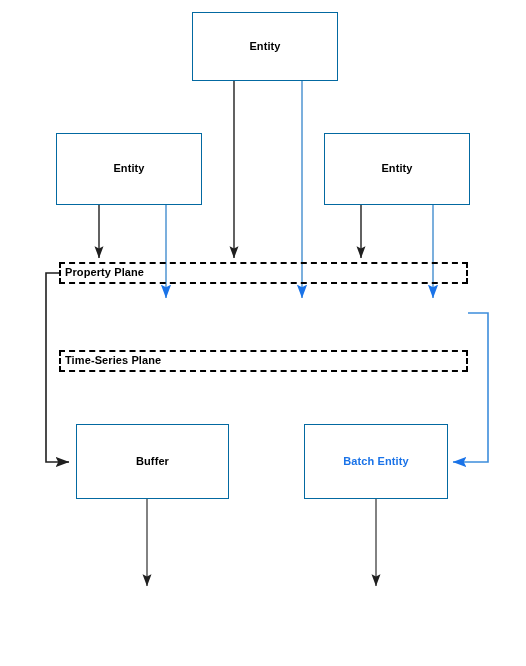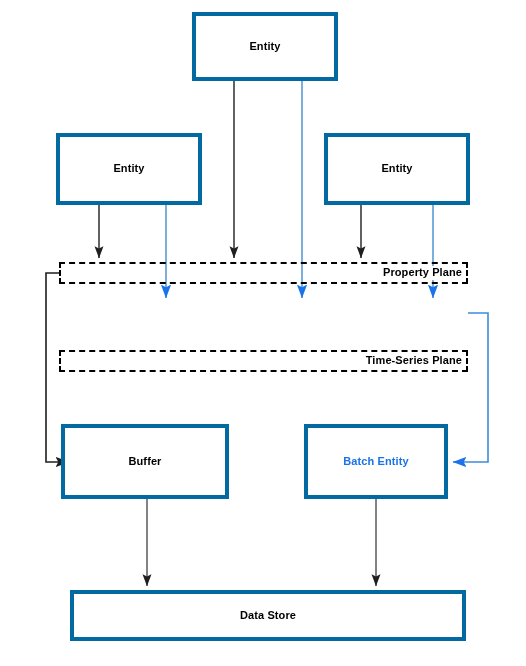--- a/index.html
+++ b/index.html
@@ -21,21 +21,21 @@
     position: absolute;
     left: 0;
     top: 0;
     width: 526px;
     height: 666px;
   }
   .node {
     position: absolute;
     box-sizing: border-box;
     background: #ffffff;
-    border: 4px solid #0369a1;
+    border: 1px solid #0369a1;
     display: flex;
     align-items: center;
     justify-content: center;
     z-index: 2;
   }
   .node-label {
     font-size: 11px;
     font-weight: bold;
     color: #000000;
     letter-spacing: 0.1px;
@@ -46,21 +46,21 @@
   .node-label.accent {
     color: #1a73e8;
   }
   .plane {
     position: absolute;
     box-sizing: border-box;
     background: transparent;
     border: 2px dashed #000000;
     display: flex;
     align-items: center;
-    justify-content: flex-end;
+    justify-content: flex-start;
     z-index: 3;
   }
   .plane .node-label {
     background: #ffffff;
     padding: 0 4px;
   }
 </style>
 </head>
 <body>
 
@@ -113,25 +113,22 @@
   </div>
 
   <div class="plane" style="left:59px; top:262px; width:409px; height:22px;">
     <span class="node-label">Property Plane</span>
   </div>
 
   <div class="plane" style="left:59px; top:302px; width:409px; height:22px;margin-top:48px;">
     <span class="node-label">Time-Series Plane</span>
   </div>
 
-  <div class="node" style="left:61px; top:424px; width:168px; height:75px;">
+  <div class="node" style="left:76px; top:424px; width:153px; height:75px;">
     <span class="node-label">Buffer</span>
   </div>
 
   <div class="node" style="left:304px; top:424px; width:144px; height:75px;">
     <span class="node-label accent">Batch Entity</span>
   </div>
 
-  <div class="node" style="left:70px; top:590px; width:396px; height:51px;">
-    <span class="node-label">Data Store</span>
-  </div>
 
 </div>
 
 </body></html>

